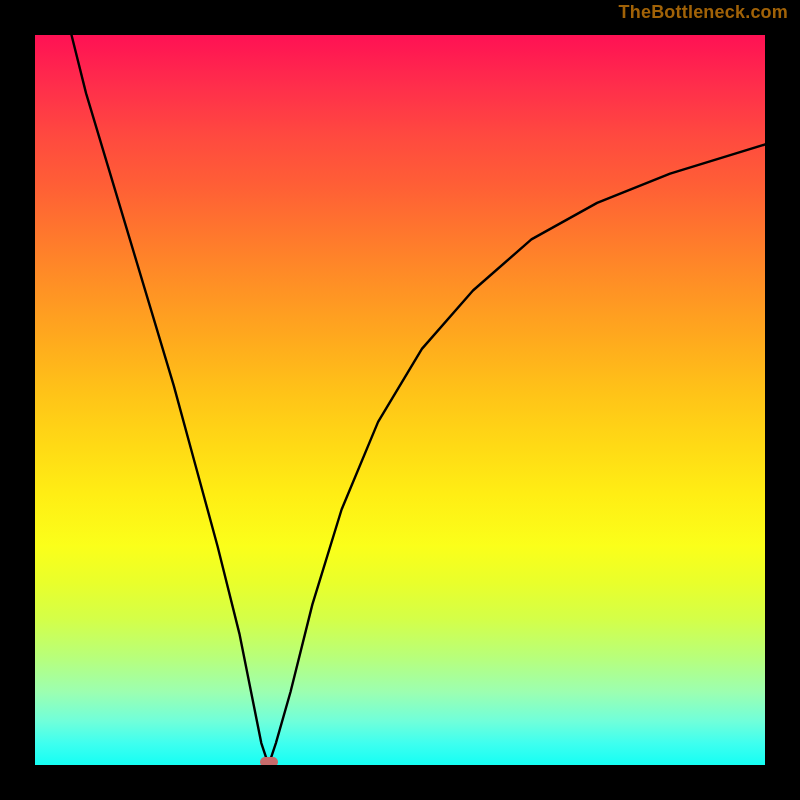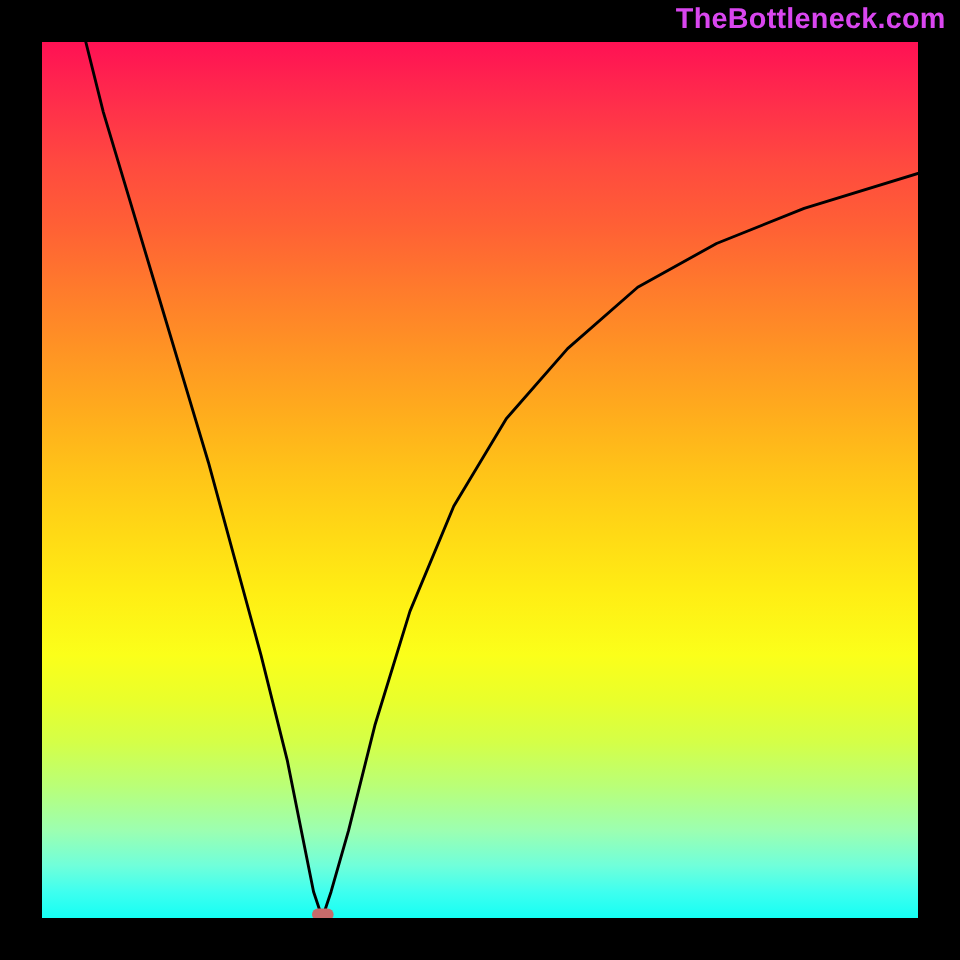--- a/index.html
+++ b/index.html
@@ -7,23 +7,23 @@
   .frame {
     position: relative;
     width: 800px;
     height: 800px;
   }
   .watermark {
     position: absolute;
     top: 2px;
     right: 12px;
     font-family: Arial, Helvetica, sans-serif;
-    font-size: 24px;
+    font-size: 18px;
     font-weight: 600;
-    color: #d946ef;
+    color: #a16207;
     letter-spacing: 0.2px;
     z-index: 20;
   }
   .plot {
     position: absolute;
     left: 35px;
     top: 35px;
     width: 730px;
     height: 730px;
     background: linear-gradient(to bottom,

